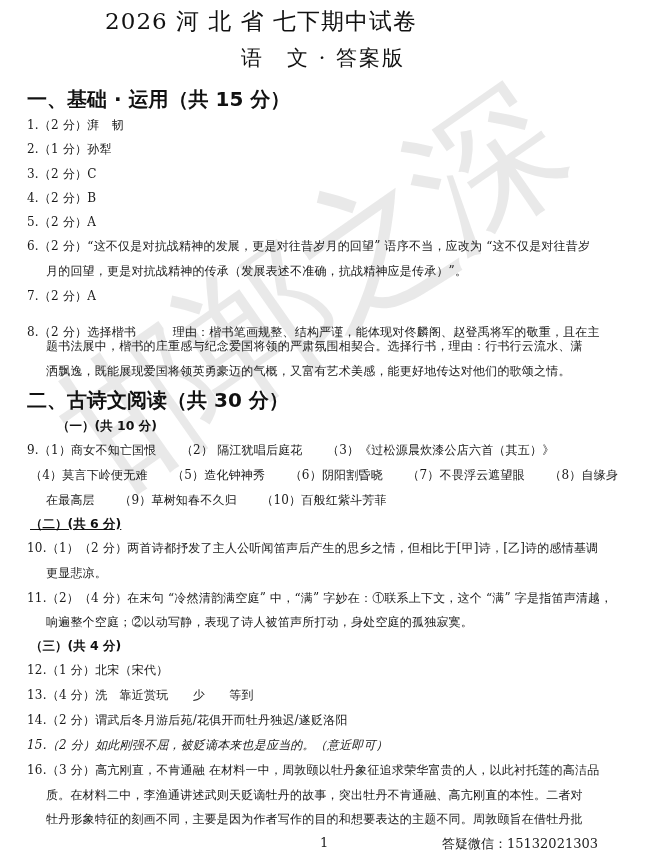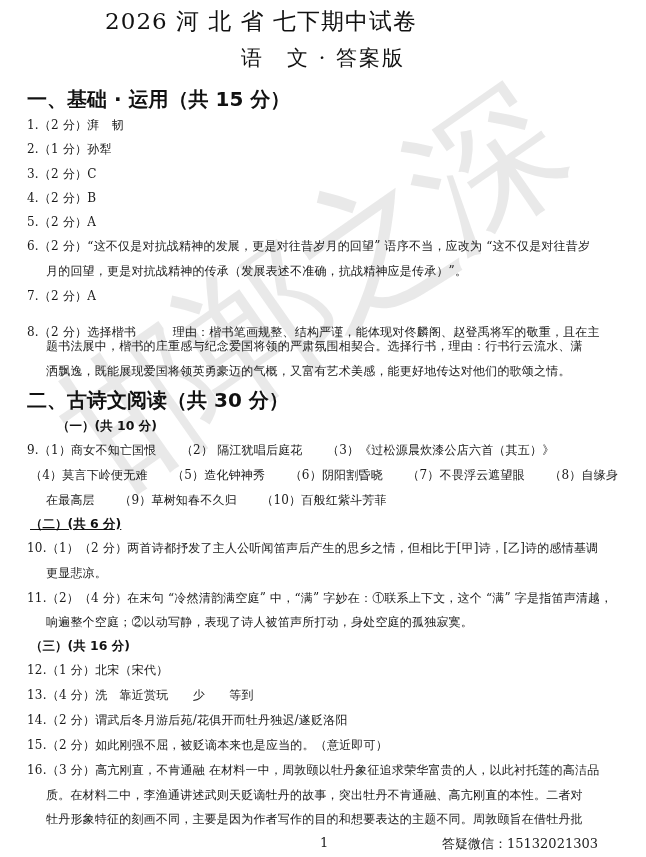--- a/index.html
+++ b/index.html
@@ -87,23 +87,23 @@
 <div class="line" style="top:442px;">9.（1）商女不知亡国恨　　（2） 隔江犹唱后庭花　　（3）《过松源晨炊漆公店六首（其五）》</div>
 <div class="line" style="top:467px; left:30px;">（4）莫言下岭便无难　　（5）造化钟神秀　　（6）阴阳割昏晓　　（7）不畏浮云遮望眼　　（8）自缘身</div>
 <div class="line indent" style="top:492px;text-align:right;">在最高层　　（9）草树知春不久归　　（10）百般红紫斗芳菲</div>
 
 <div class="sub-head" style="top:516px;text-decoration:underline;">（二）(共 6 分)</div>
 <div class="line" style="top:540px;">10.（1）（2 分）两首诗都抒发了主人公听闻笛声后产生的思乡之情，但相比于[甲]诗，[乙]诗的感情基调</div>
 <div class="line indent" style="top:565px;">更显悲凉。</div>
 <div class="line" style="top:590px;">11.（2）（4 分）在末句 “冷然清韵满空庭” 中，“满” 字妙在：①联系上下文，这个 “满” 字是指笛声清越，</div>
 <div class="line indent" style="top:614px;">响遍整个空庭；②以动写静，表现了诗人被笛声所打动，身处空庭的孤独寂寞。</div>
 
-<div class="sub-head" style="top:638px;">（三）(共 16 分)</div>
+<div class="sub-head" style="top:638px;">（三）(共 4 分)</div>
 <div class="line" style="top:662px;">12.（1 分）北宋（宋代）</div>
 <div class="line" style="top:687px;">13.（4 分）洗　靠近赏玩　　少　　等到</div>
 <div class="line" style="top:712px;">14.（2 分）谓武后冬月游后苑/花俱开而牡丹独迟/遂贬洛阳</div>
-<div class="line" style="top:737px;">15.（2 分）如此刚强不屈，被贬谪本来也是应当的。（意近即可）</div>
+<div class="line" style="top:737px;font-style:italic;">15.（2 分）如此刚强不屈，被贬谪本来也是应当的。（意近即可）</div>
 <div class="line" style="top:762px;">16.（3 分）高亢刚直，不肯通融  在材料一中，周敦颐以牡丹象征追求荣华富贵的人，以此衬托莲的高洁品</div>
 <div class="line indent" style="top:787px;">质。在材料二中，李渔通讲述武则天贬谪牡丹的故事，突出牡丹不肯通融、高亢刚直的本性。二者对</div>
 <div class="line indent" style="top:811px;">牡丹形象特征的刻画不同，主要是因为作者写作的目的和想要表达的主题不同。周敦颐旨在借牡丹批</div>
 
 <div class="footer-page">1</div>
 <div class="footer-contact">答疑微信：15132021303</div>
 
 </body></html>

